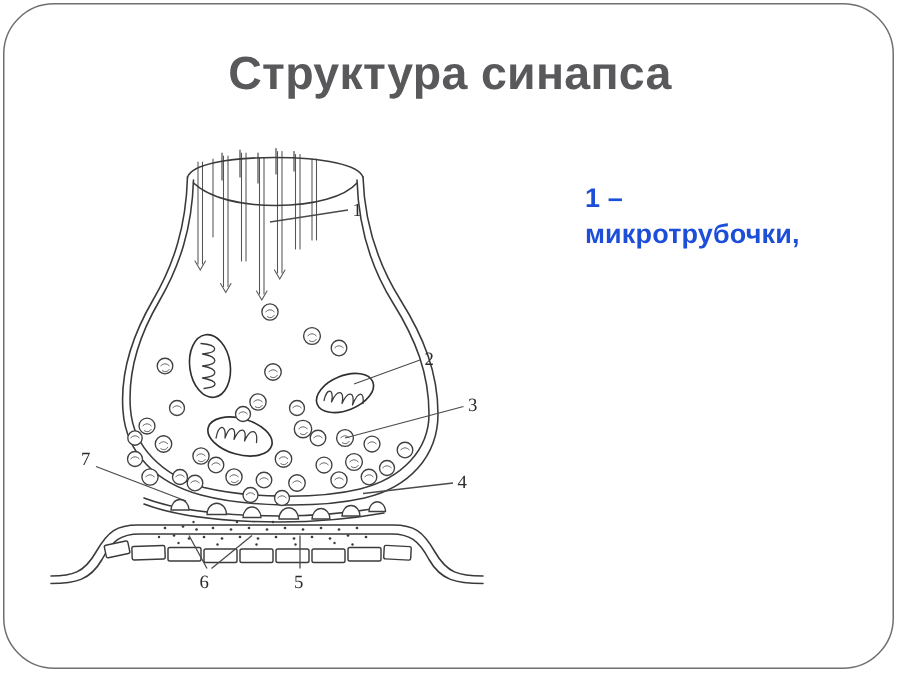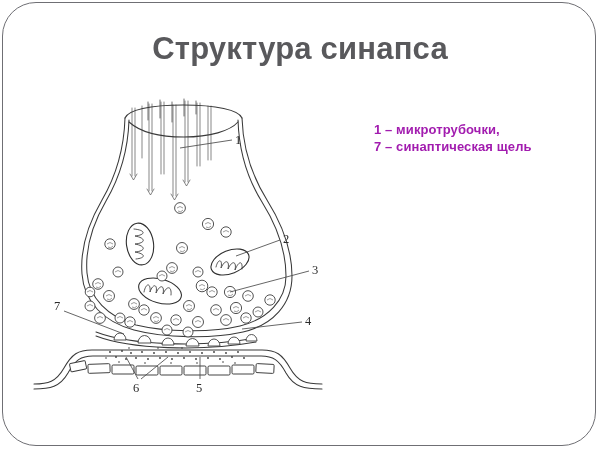--- a/index.html
+++ b/index.html
@@ -46,26 +46,26 @@
   }
   #diagram {
     position: absolute;
     left: 30px;
     top: 96px;
     width: 330px;
     height: 318px;
   }
   #legend {
     position: absolute;
-    left: 374px;
+    left: 390px;
     top: 121px;
     width: 168px;
-    font-size: 13px;
+    font-size: 18px;
     font-weight: bold;
-    color: #a21caf;
+    color: #1d4ed8;
     line-height: 1.31;
     letter-spacing: 0.1px;
     word-wrap: break-word;
   }
   #legend .entry { display: block; }
 </style>
 </head>
 <body>
 
 <div id="slide">
@@ -411,16 +411,15 @@
       <path class="cal" d="M 111 283 L 138 261"></path>
       <text class="num" x="103" y="296">6</text>
 
       <path class="cal" d="M 34 215 L 94 238"></path>
       <text class="num" x="24" y="214">7</text>
     </g>
   </svg>
 
   <div id="legend">
     <span class="entry">1 – микротрубочки,</span>
-    <span class="entry">7 – синаптическая щель</span>
   </div>
 
 </div>
 
 </body></html>

